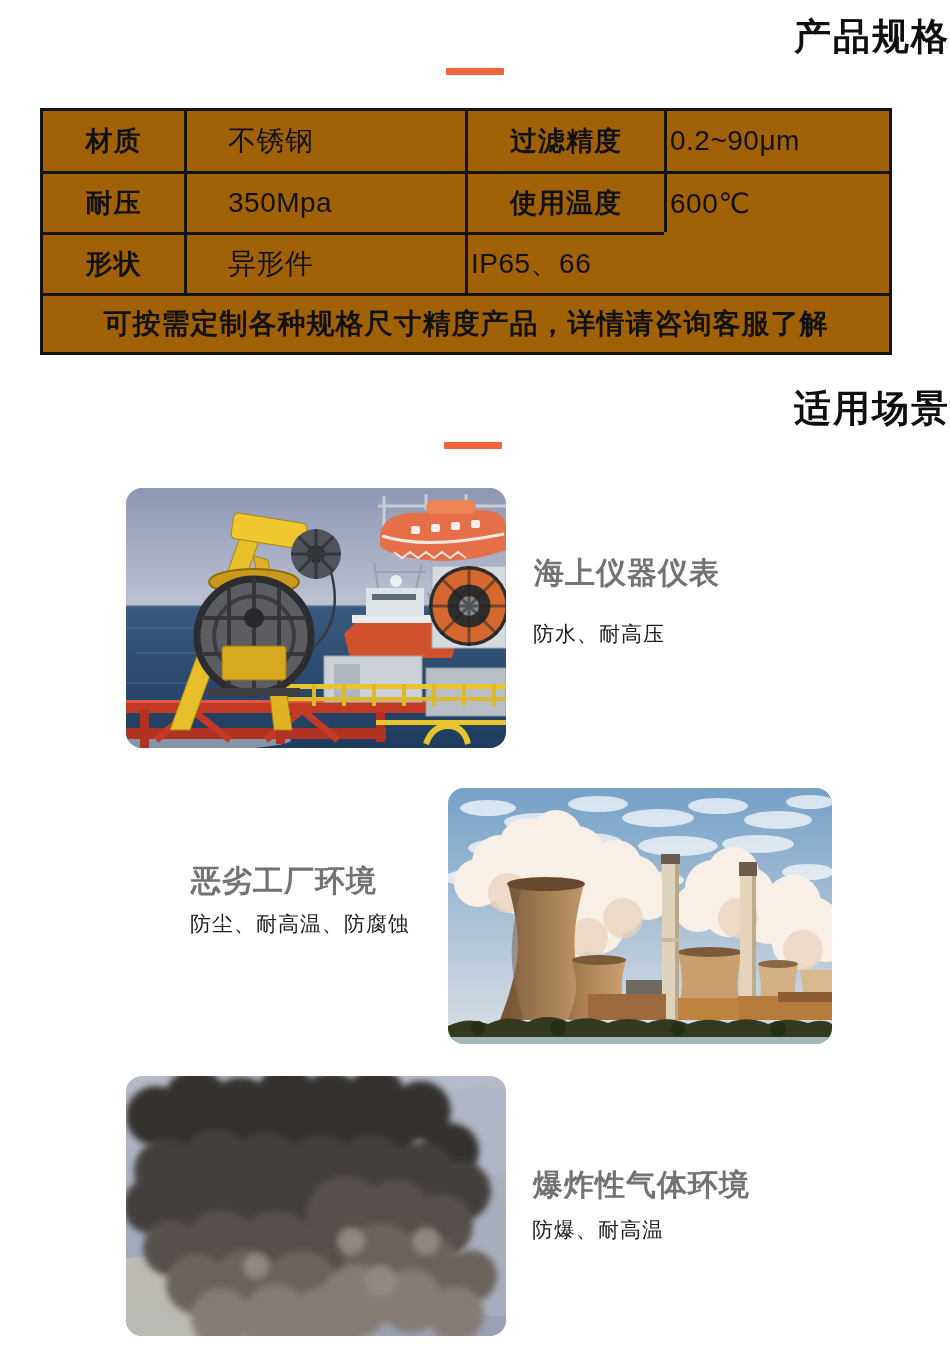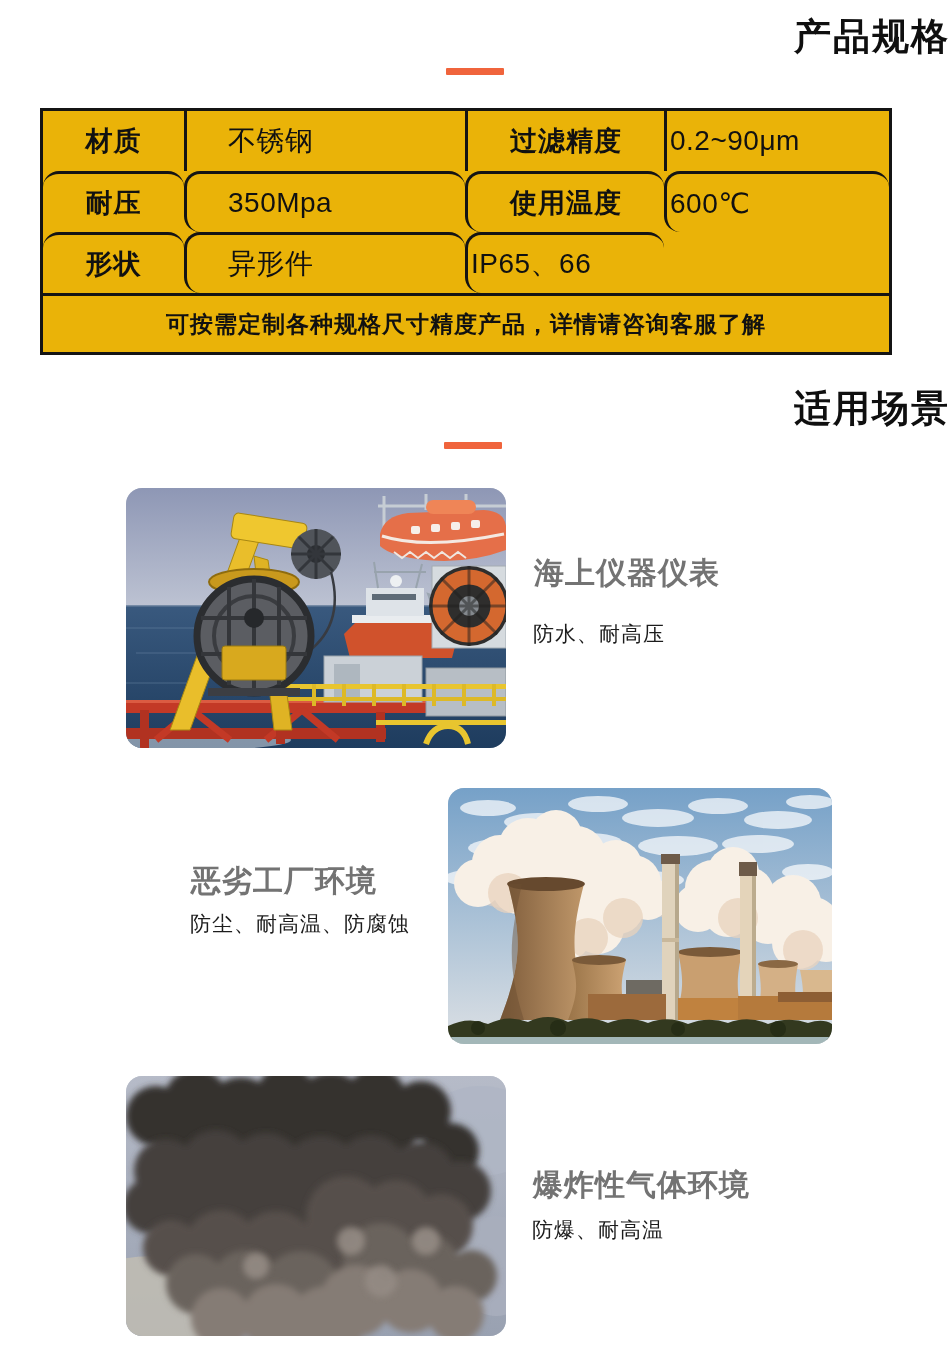--- a/index.html
+++ b/index.html
@@ -8,30 +8,30 @@
   .page{position:absolute;inset:0;}
 
   .sec-title{position:absolute;left:0;width:950px;margin:0;text-align:right;
              font-size:37px;font-weight:700;letter-spacing:2px;color:#0f0f0f;line-height:1.1;}
   .accent-bar{position:absolute;width:58px;height:7px;background:#F0643C;border-radius:1px;}
 
   
   .spec-table{position:absolute;left:40px;top:108px;width:852px;box-sizing:border-box;
               border:3px solid #141414;display:grid;
               grid-template-columns:141px 281px 199px 225px;
-              grid-template-rows:60px 61px 61px 59px;background:#eab308;}
+              grid-template-rows:60px 61px 61px 59px;background:#a16207;}
   .cell{box-sizing:border-box;display:flex;align-items:center;overflow:hidden;}
-  .cell.bt{border-top:3px solid #141414;border-radius:16px;}
+  .cell.bt{border-top:3px solid #141414;}
   .cell.bl{border-left:3px solid #141414;}
   .lbl{justify-content:center;font-weight:700;font-size:27px;letter-spacing:1px;}
   .val{font-size:28px;font-weight:500;letter-spacing:.5px;}
   .v2{padding-left:41px;}
   .v4{padding-left:3px;}
   .note{grid-column:1 / -1;border-top:3px solid #141414;justify-content:center;
-        font-size:23px;font-weight:700;letter-spacing:1px;}
+        font-size:28px;font-weight:700;letter-spacing:1px;}
 
   
   .photo{position:absolute;border-radius:16px;overflow:hidden;background:#cfd3da;}
   .photo svg{display:block;}
   .sc-title{position:absolute;font-size:30px;font-weight:700;color:#737373;line-height:1.1;letter-spacing:1px;}
   .sc-sub{position:absolute;font-size:21px;font-weight:500;color:#1c1c1c;letter-spacing:1px;}
 </style>
 </head>
 <body>
 

